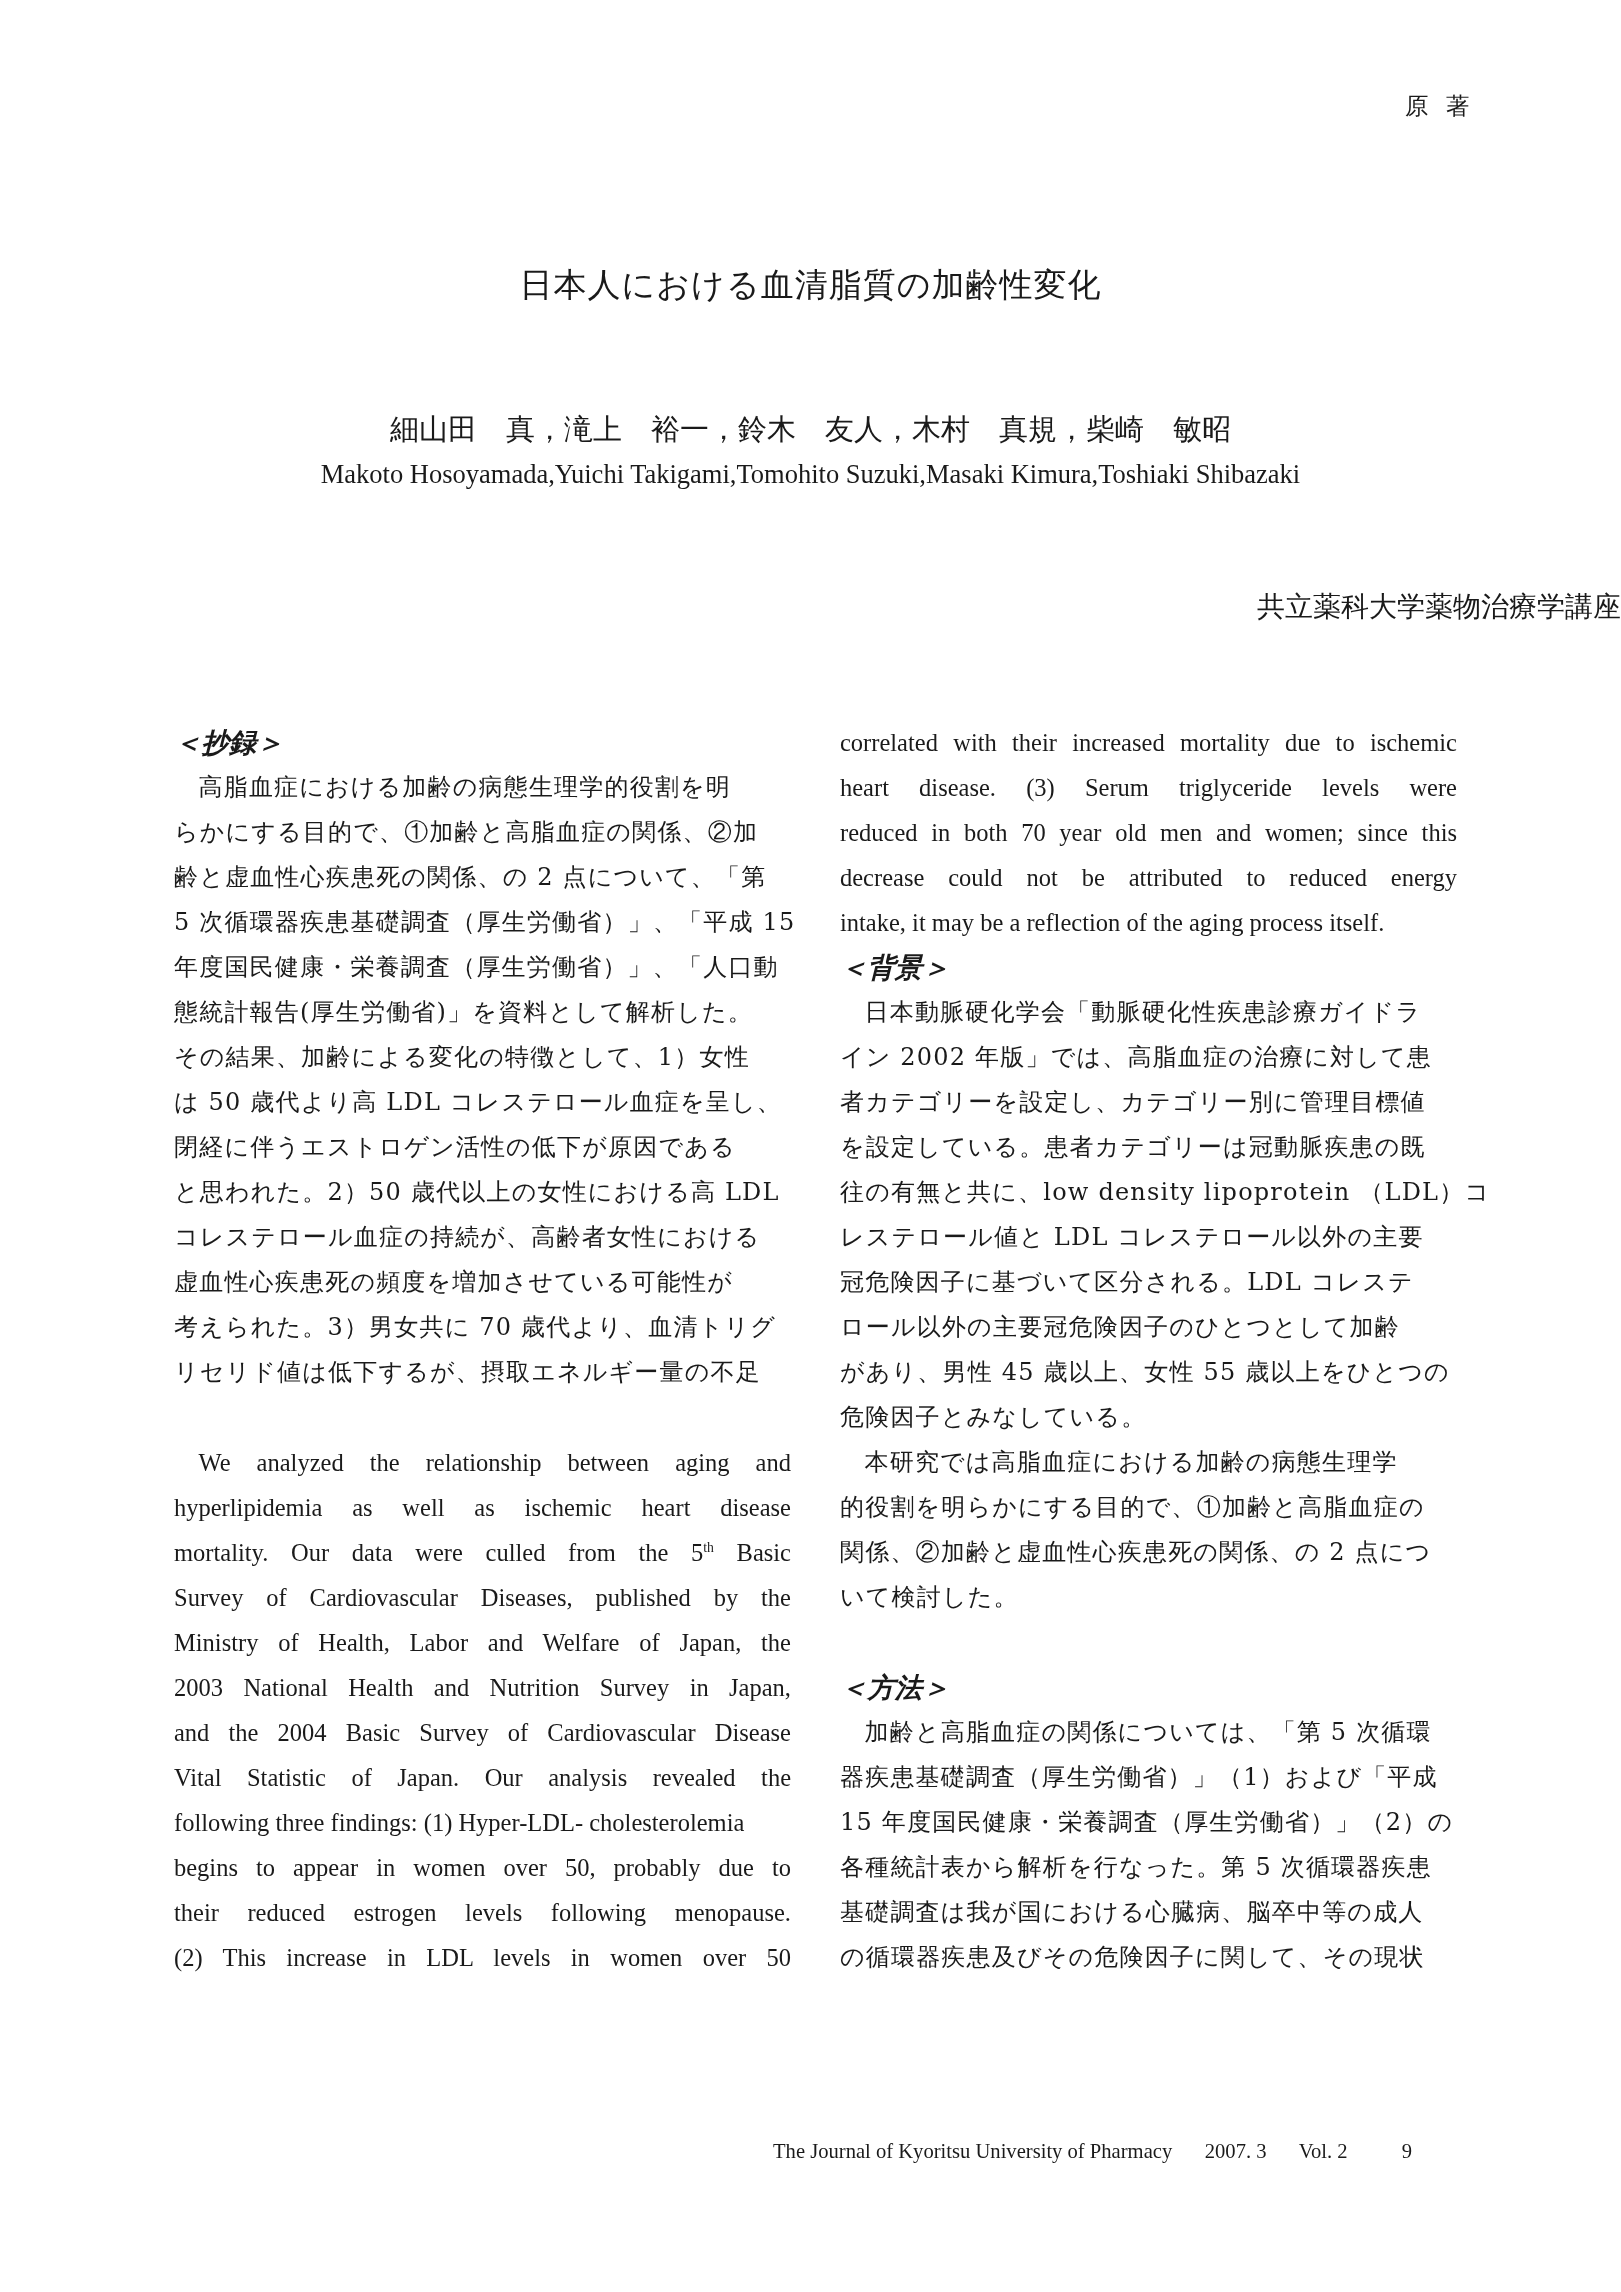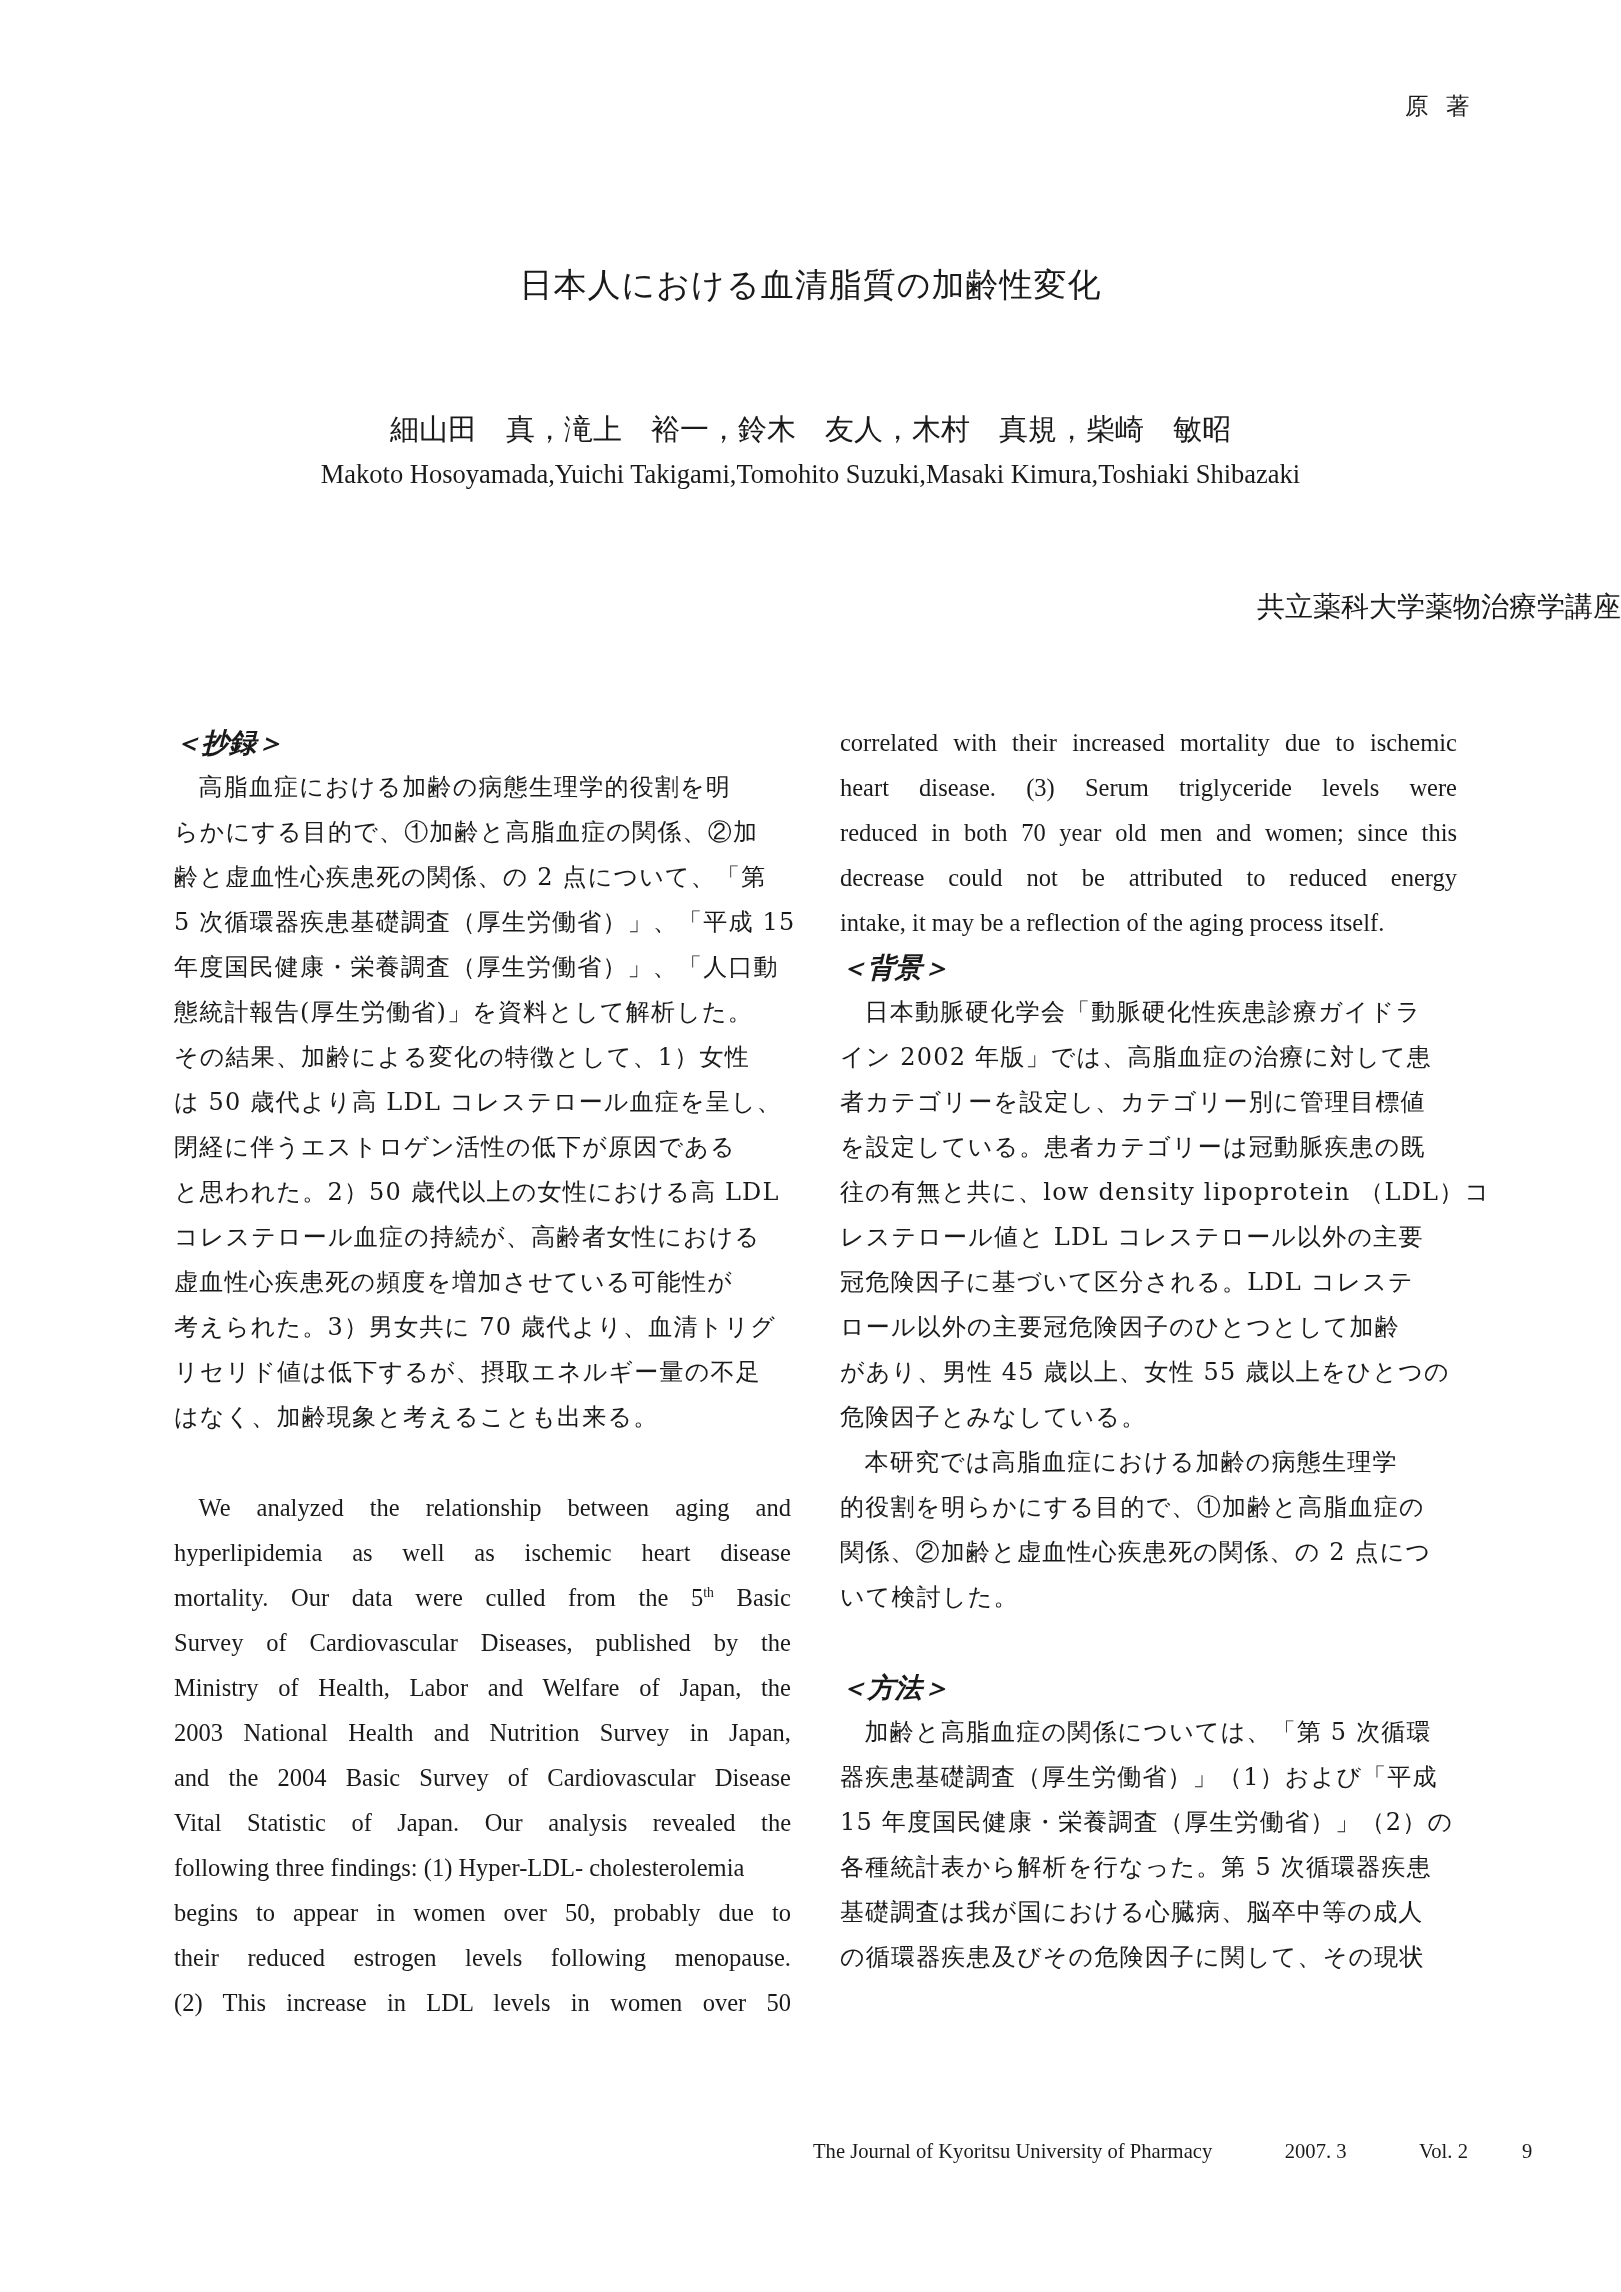--- a/index.html
+++ b/index.html
@@ -21,21 +21,21 @@
              height: 45px; line-height: 45px; font-style: italic; }
   .line { height: 45px; line-height: 45px; font-size: 24px; white-space: nowrap; overflow: visible; }
   .line.ja { letter-spacing: 1.2px; }
   .line.en { font-family: "Liberation Serif", serif; font-size: 24.5px; text-align: justify; text-align-last: justify; }
   .line.en.last { text-align-last: left; }
   .line.indent { padding-left: 24.5px; }
   .gap { height: 45px; }
   sup { font-size: 13.7px; line-height: 0; }
 
   .footer { top: 2140px; left: 773px; font-family: "Liberation Serif", serif; font-size: 20.6px; }
-  .footer span { margin-right: 27.4px; margin-left: 40px; }
+  .footer span { margin-right: 27.4px; }
   .footer .page { margin-left: 21.6px; margin-right: 0; }
 </style>
 </head>
 <body>
 
 <div class="abs category">原著</div>
 <div class="abs title">日本人における血清脂質の加齢性変化</div>
 <div class="abs authors-ja">細山田　真，滝上　裕一，鈴木　友人，木村　真規，柴崎　敏昭</div>
 <div class="abs authors-en">Makoto Hosoyamada,Yuichi Takigami,Tomohito Suzuki,Masaki Kimura,Toshiaki Shibazaki</div>
 <div class="abs affil">共立薬科大学薬物治療学講座</div>
@@ -49,21 +49,20 @@
   <div class="line ja">年度国民健康・栄養調査（厚生労働省）」、「人口動</div>
   <div class="line ja">態統計報告(厚生労働省)」を資料として解析した。</div>
   <div class="line ja">その結果、加齢による変化の特徴として、1）女性</div>
   <div class="line ja">は 50 歳代より高 LDL コレステロール血症を呈し、</div>
   <div class="line ja">閉経に伴うエストロゲン活性の低下が原因である</div>
   <div class="line ja">と思われた。2）50 歳代以上の女性における高 LDL</div>
   <div class="line ja">コレステロール血症の持続が、高齢者女性における</div>
   <div class="line ja">虚血性心疾患死の頻度を増加させている可能性が</div>
   <div class="line ja">考えられた。3）男女共に 70 歳代より、血清トリグ</div>
   <div class="line ja">リセリド値は低下するが、摂取エネルギー量の不足</div>
-  <div class="line ja">はなく、加齢現象と考えることも出来る。</div>
   <div class="gap"></div>
   <div class="line en indent">We analyzed the relationship between aging and</div>
   <div class="line en">hyperlipidemia as well as ischemic heart disease</div>
   <div class="line en"><span>mortality.  Our data were culled from the 5</span><sup>th</sup><span> Basic</span></div>
   <div class="line en">Survey of Cardiovascular Diseases, published by the</div>
   <div class="line en">Ministry of Health, Labor and Welfare of Japan, the</div>
   <div class="line en">2003 National Health and Nutrition Survey in Japan,</div>
   <div class="line en">and the 2004 Basic Survey of Cardiovascular Disease</div>
   <div class="line en">Vital Statistic of Japan. Our analysis revealed the</div>
   <div class="line en last">following three findings: (1) Hyper-LDL- cholesterolemia</div>

